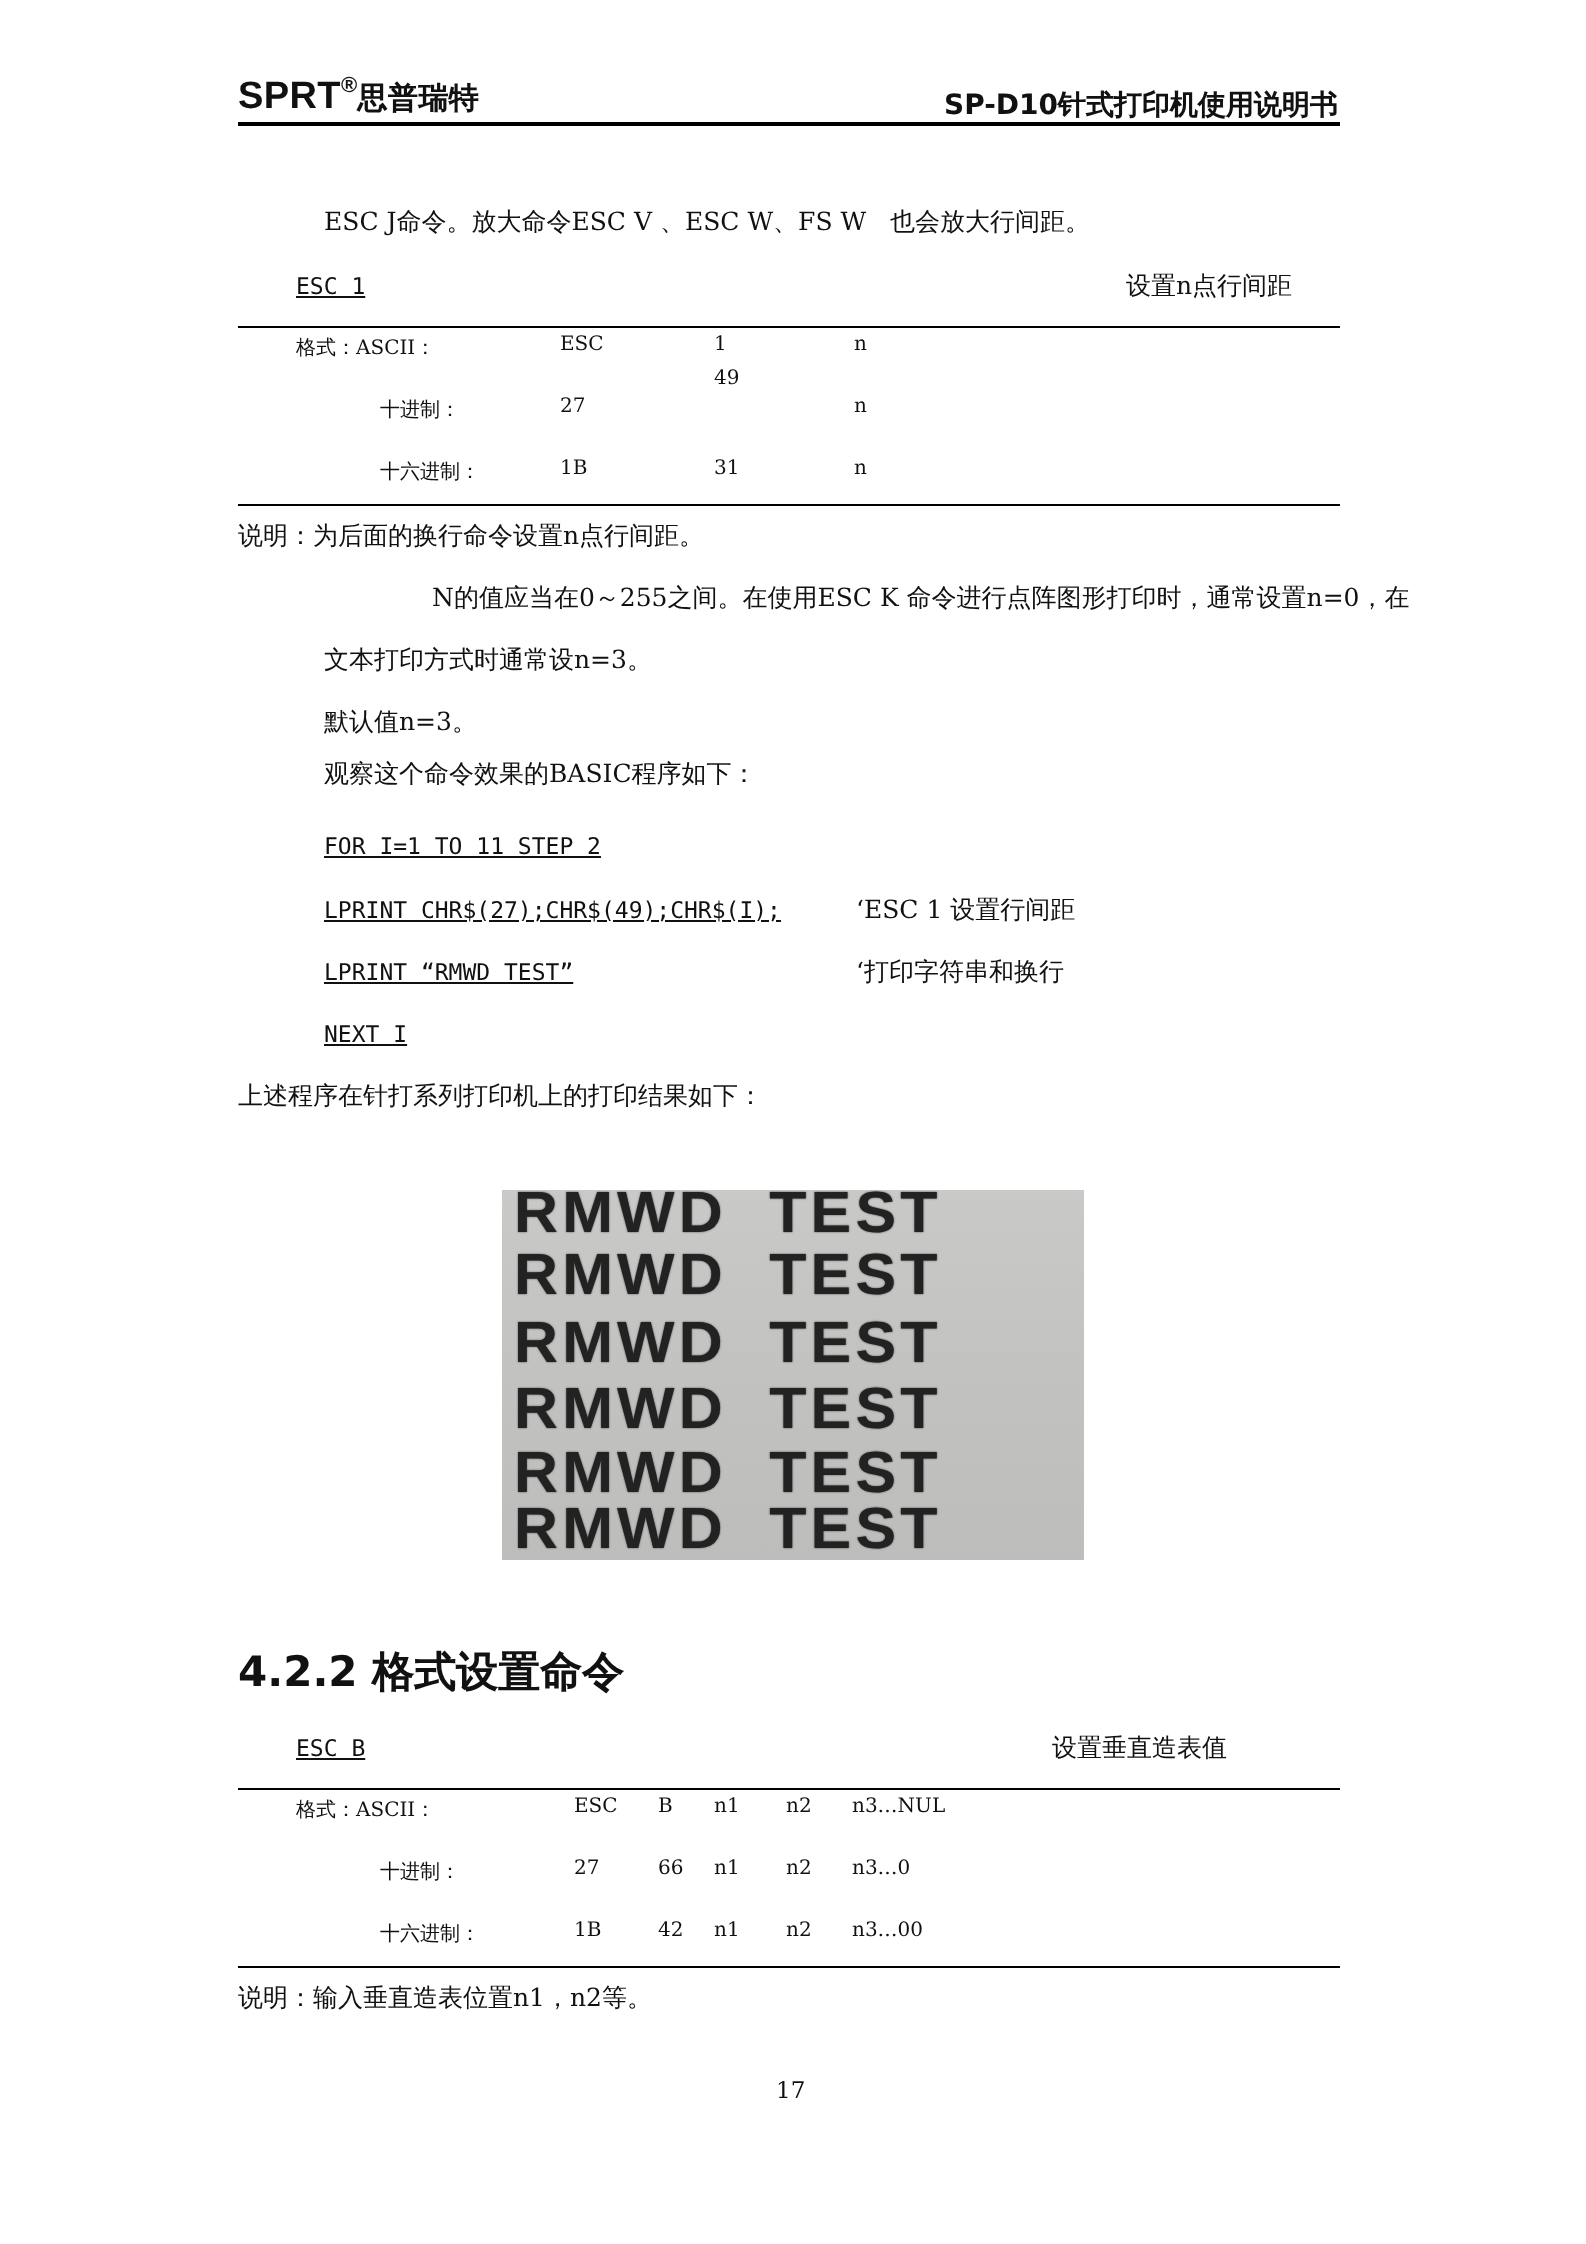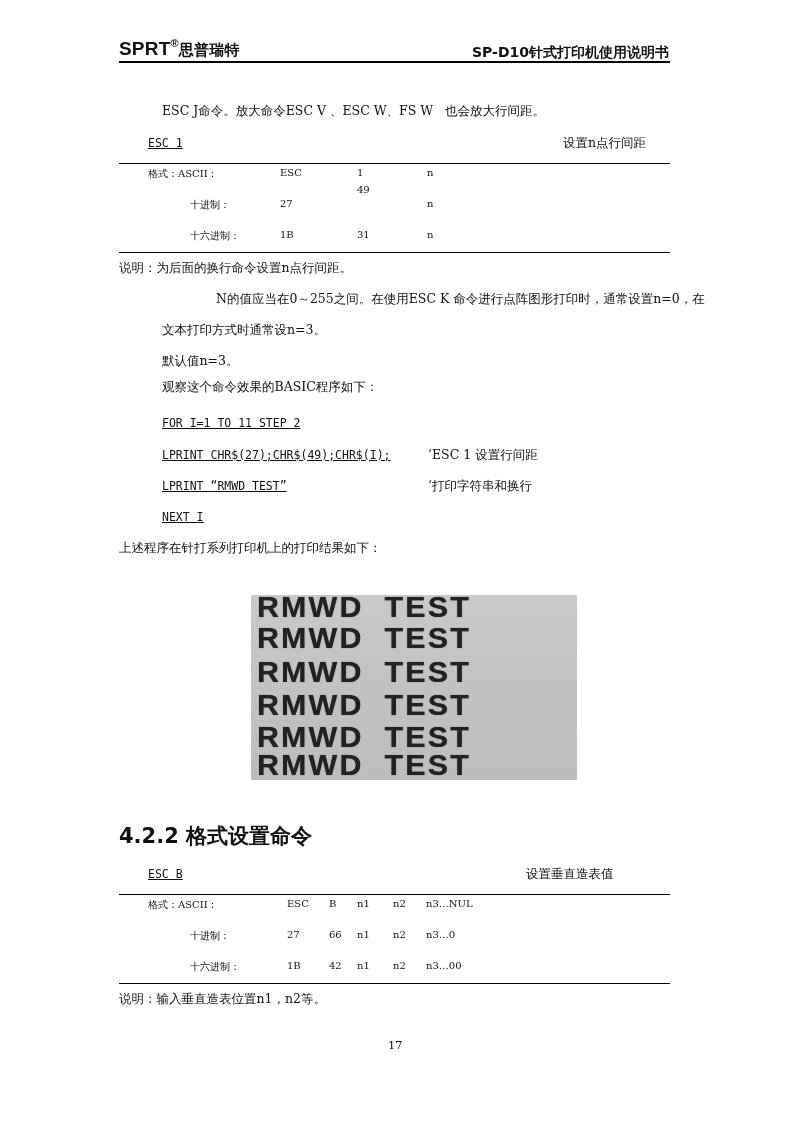--- a/index.html
+++ b/index.html
@@ -7,21 +7,21 @@
     .abs { position: absolute; }
     .header-brand { left: 119px; top: 38px; font-family: "Liberation Sans", sans-serif; font-weight: bold; font-size: 19px; letter-spacing: 0.2px; }
     .header-brand sup { font-size: 11px; font-weight: bold; vertical-align: top; position: relative; top: -1px; }
     .header-brand .cn { font-family: "DejaVu Sans", sans-serif; font-size: 15px; font-weight: bold; }
     .header-title { right: 124px; top: 44px; font-family: "DejaVu Sans", sans-serif; font-weight: bold; font-size: 14px; }
     .header-rule { left: 119px; width: 551px; top: 61px; height: 2px; background: #000; }
     .txt { font-size: 12.5px; white-space: pre; }
     .mono { font-family: "DejaVu Sans Mono", "Liberation Mono", monospace; font-size: 11.5px; text-decoration: underline; }
     .rule { left: 119px; width: 551px; height: 1px; background: #000; }
     .cell { font-size: 10px; white-space: pre; }
-    .photo { left: 251px; top: 595px; width: 291px; height: 185px; background: linear-gradient(180deg, #c9c9c7 0%, #c2c2c0 50%, #bdbdbb 100%); overflow: hidden; padding-left: 35px; }
+    .photo { left: 251px; top: 595px; width: 291px; height: 185px; background: linear-gradient(180deg, #c9c9c7 0%, #c2c2c0 50%, #bdbdbb 100%); overflow: hidden; }
     .photo .line { position: absolute; left: 6px; font-family: "Liberation Sans", sans-serif; font-size: 29px; font-weight: bold; letter-spacing: 2px; color: #222; transform: scaleX(1.05); transform-origin: left; white-space: pre; text-shadow: 0 0 1px #444; }
     .section-heading { left: 119px; top: 806px; font-family: "DejaVu Sans", sans-serif; font-weight: bold; font-size: 21px; margin-top: 16px; }
     .page-number { left: 388px; top: 1038px; font-size: 11.5px; }
   </style>
 </head>
 <body>
 
 <div class="abs header-brand">
   <span>SPRT</span><sup>®</sup><span class="cn">思普瑞特</span>
 </div>

